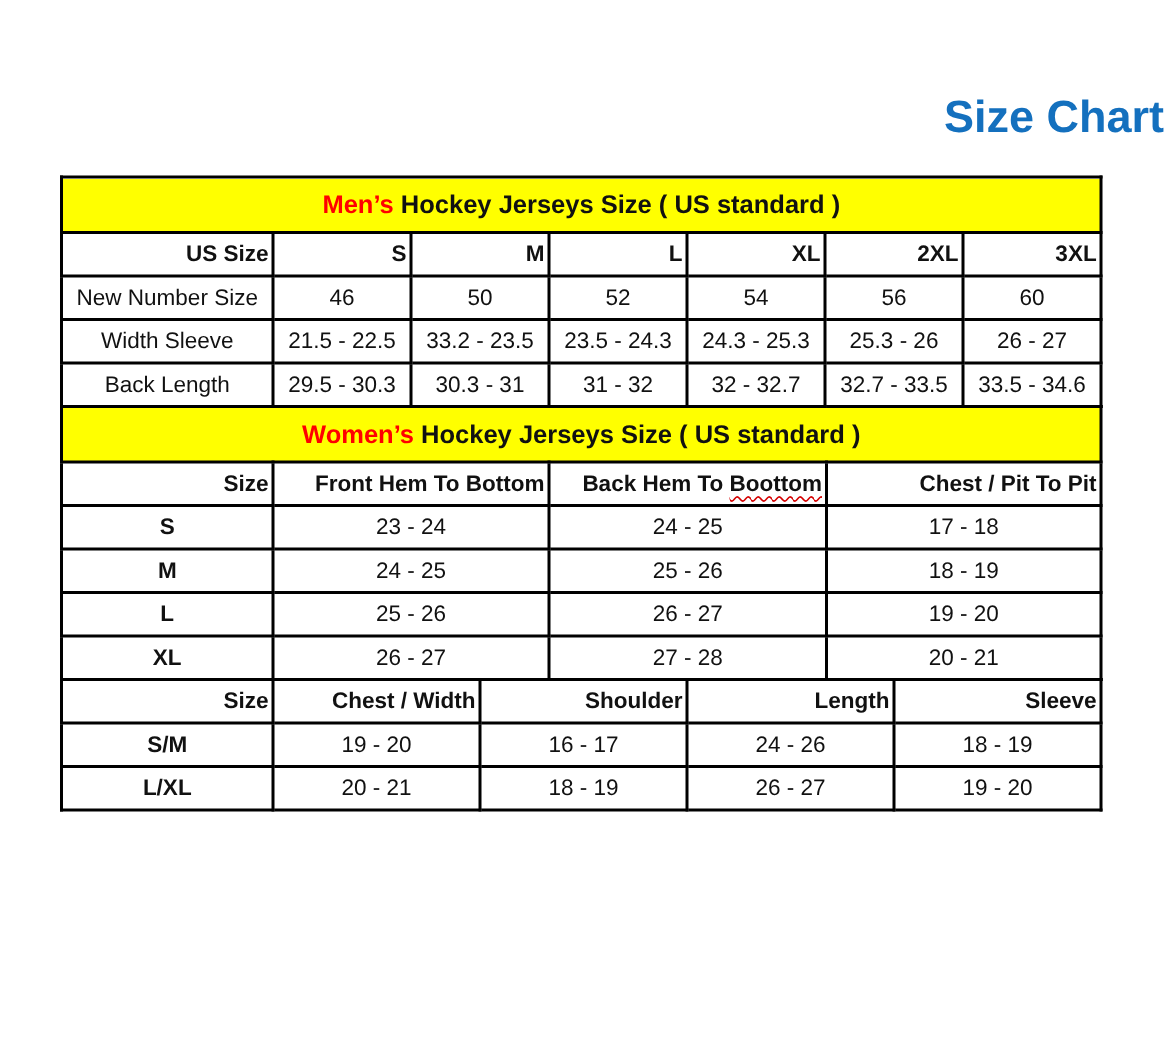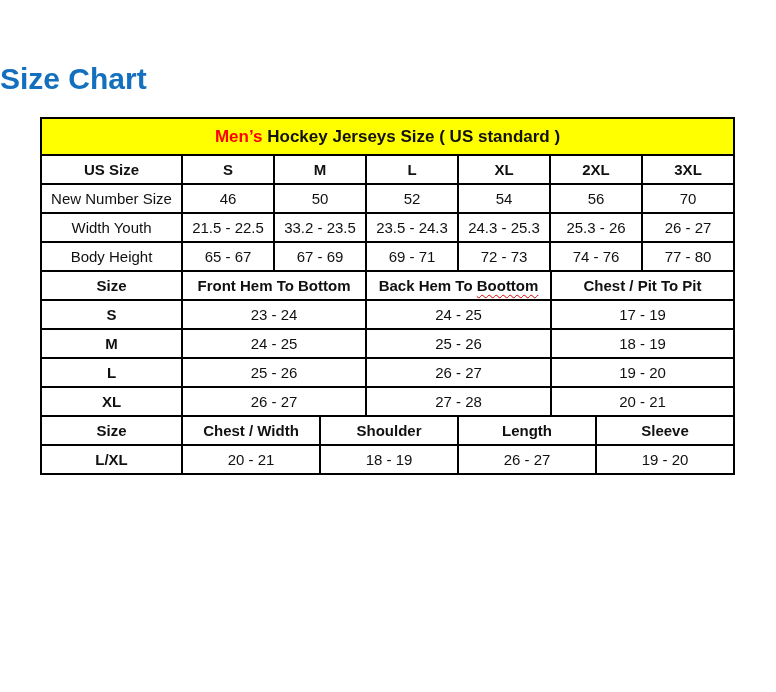--- a/index.html
+++ b/index.html
@@ -5,21 +5,21 @@
   html, body { margin: 0; padding: 0; }
   body {
     width: 776px; height: 692px;
     background: #ffffff;
     font-family: "Liberation Sans", sans-serif;
     color: #111111;
     overflow: hidden;
   }
   .title {
     margin: 62px 0 0 0;
-    text-align: left;
+    text-align: right;
     font-size: 30px;
     font-weight: bold;
     color: #1470be;
   }
   .chart {
     margin: 21px 0 0 40px;
     width: 693px;
   }
   table {
     border-collapse: collapse;
@@ -36,21 +36,21 @@
     padding: 1px 2px;
     white-space: nowrap;
     overflow: hidden;
   }
   tr.band td {
     background: #ffff00;
     font-weight: bold;
     font-size: 17px;
     height: 33px;
   }
-  tr.head td { font-weight: bold; }
+  tr.head td { font-weight: bold; text-align: right; }
   td.lbl-bold { font-weight: bold; }
   .accent { color: #ff0000; }
   .squiggle {
     text-decoration: underline;
     text-decoration-style: wavy;
     text-decoration-color: #d40000;
     text-decoration-thickness: 1px;
     text-underline-offset: 3px;
   }
 </style>
@@ -86,62 +86,67 @@
       <td>2XL</td>
       <td>3XL</td>
     </tr>
     <tr>
       <td>New Number Size</td>
       <td>46</td>
       <td>50</td>
       <td>52</td>
       <td>54</td>
       <td>56</td>
-      <td>70</td>
-    </tr>
-    <tr>
-      <td>Width Youth</td>
+      <td>60</td>
+    </tr>
+    <tr>
+      <td>Width Sleeve</td>
       <td>21.5 - 22.5</td>
       <td>33.2 - 23.5</td>
       <td>23.5 - 24.3</td>
       <td>24.3 - 25.3</td>
       <td>25.3 - 26</td>
       <td>26 - 27</td>
     </tr>
     <tr>
-      <td>Body Height</td>
-      <td>65 - 67</td>
-      <td>67 - 69</td>
-      <td>69 - 71</td>
-      <td>72 - 73</td>
-      <td>74 - 76</td>
-      <td>77 - 80</td>
+      <td>Back Length</td>
+      <td>29.5 - 30.3</td>
+      <td>30.3 - 31</td>
+      <td>31 - 32</td>
+      <td>32 - 32.7</td>
+      <td>32.7 - 33.5</td>
+      <td>33.5 - 34.6</td>
     </tr>
   </tbody>
     </table>
 
   <table>
     <colgroup>
       <col style="width:141px">
         <col style="width:184px">
         <col style="width:185px">
         <col style="width:183px">
     </colgroup>
     <tbody>
+        <tr class="band">
+      <td colspan="4">
+        <span class="accent">Women’s</span><span> Hockey Jerseys Size ( US standard )</span>
+      </td>
+    </tr>
     <tr class="head">
       <td>Size</td>
       <td>Front Hem To Bottom</td>
       <td><span>Back Hem To </span><span class="squiggle">Boottom</span></td>
       <td>Chest / Pit To Pit</td>
     </tr>
     <tr>
       <td class="lbl-bold">S</td>
       <td>23 - 24</td>
       <td>24 - 25</td>
-      <td>17 - 19</td>
+      <td>17 - 18</td>
     </tr>
     <tr>
       <td class="lbl-bold">M</td>
       <td>24 - 25</td>
       <td>25 - 26</td>
       <td>18 - 19</td>
     </tr>
     <tr>
       <td class="lbl-bold">L</td>
       <td>25 - 26</td>
@@ -167,20 +172,27 @@
     </colgroup>
     <tbody>
     <tr class="head">
       <td>Size</td>
       <td>Chest / Width</td>
       <td>Shoulder</td>
       <td>Length</td>
       <td>Sleeve</td>
     </tr>
     <tr>
+      <td class="lbl-bold">S/M</td>
+      <td>19 - 20</td>
+      <td>16 - 17</td>
+      <td>24 - 26</td>
+      <td>18 - 19</td>
+    </tr>
+    <tr>
       <td class="lbl-bold">L/XL</td>
       <td>20 - 21</td>
       <td>18 - 19</td>
       <td>26 - 27</td>
       <td>19 - 20</td>
     </tr>
   </tbody>
     </table>
 
 </div>

